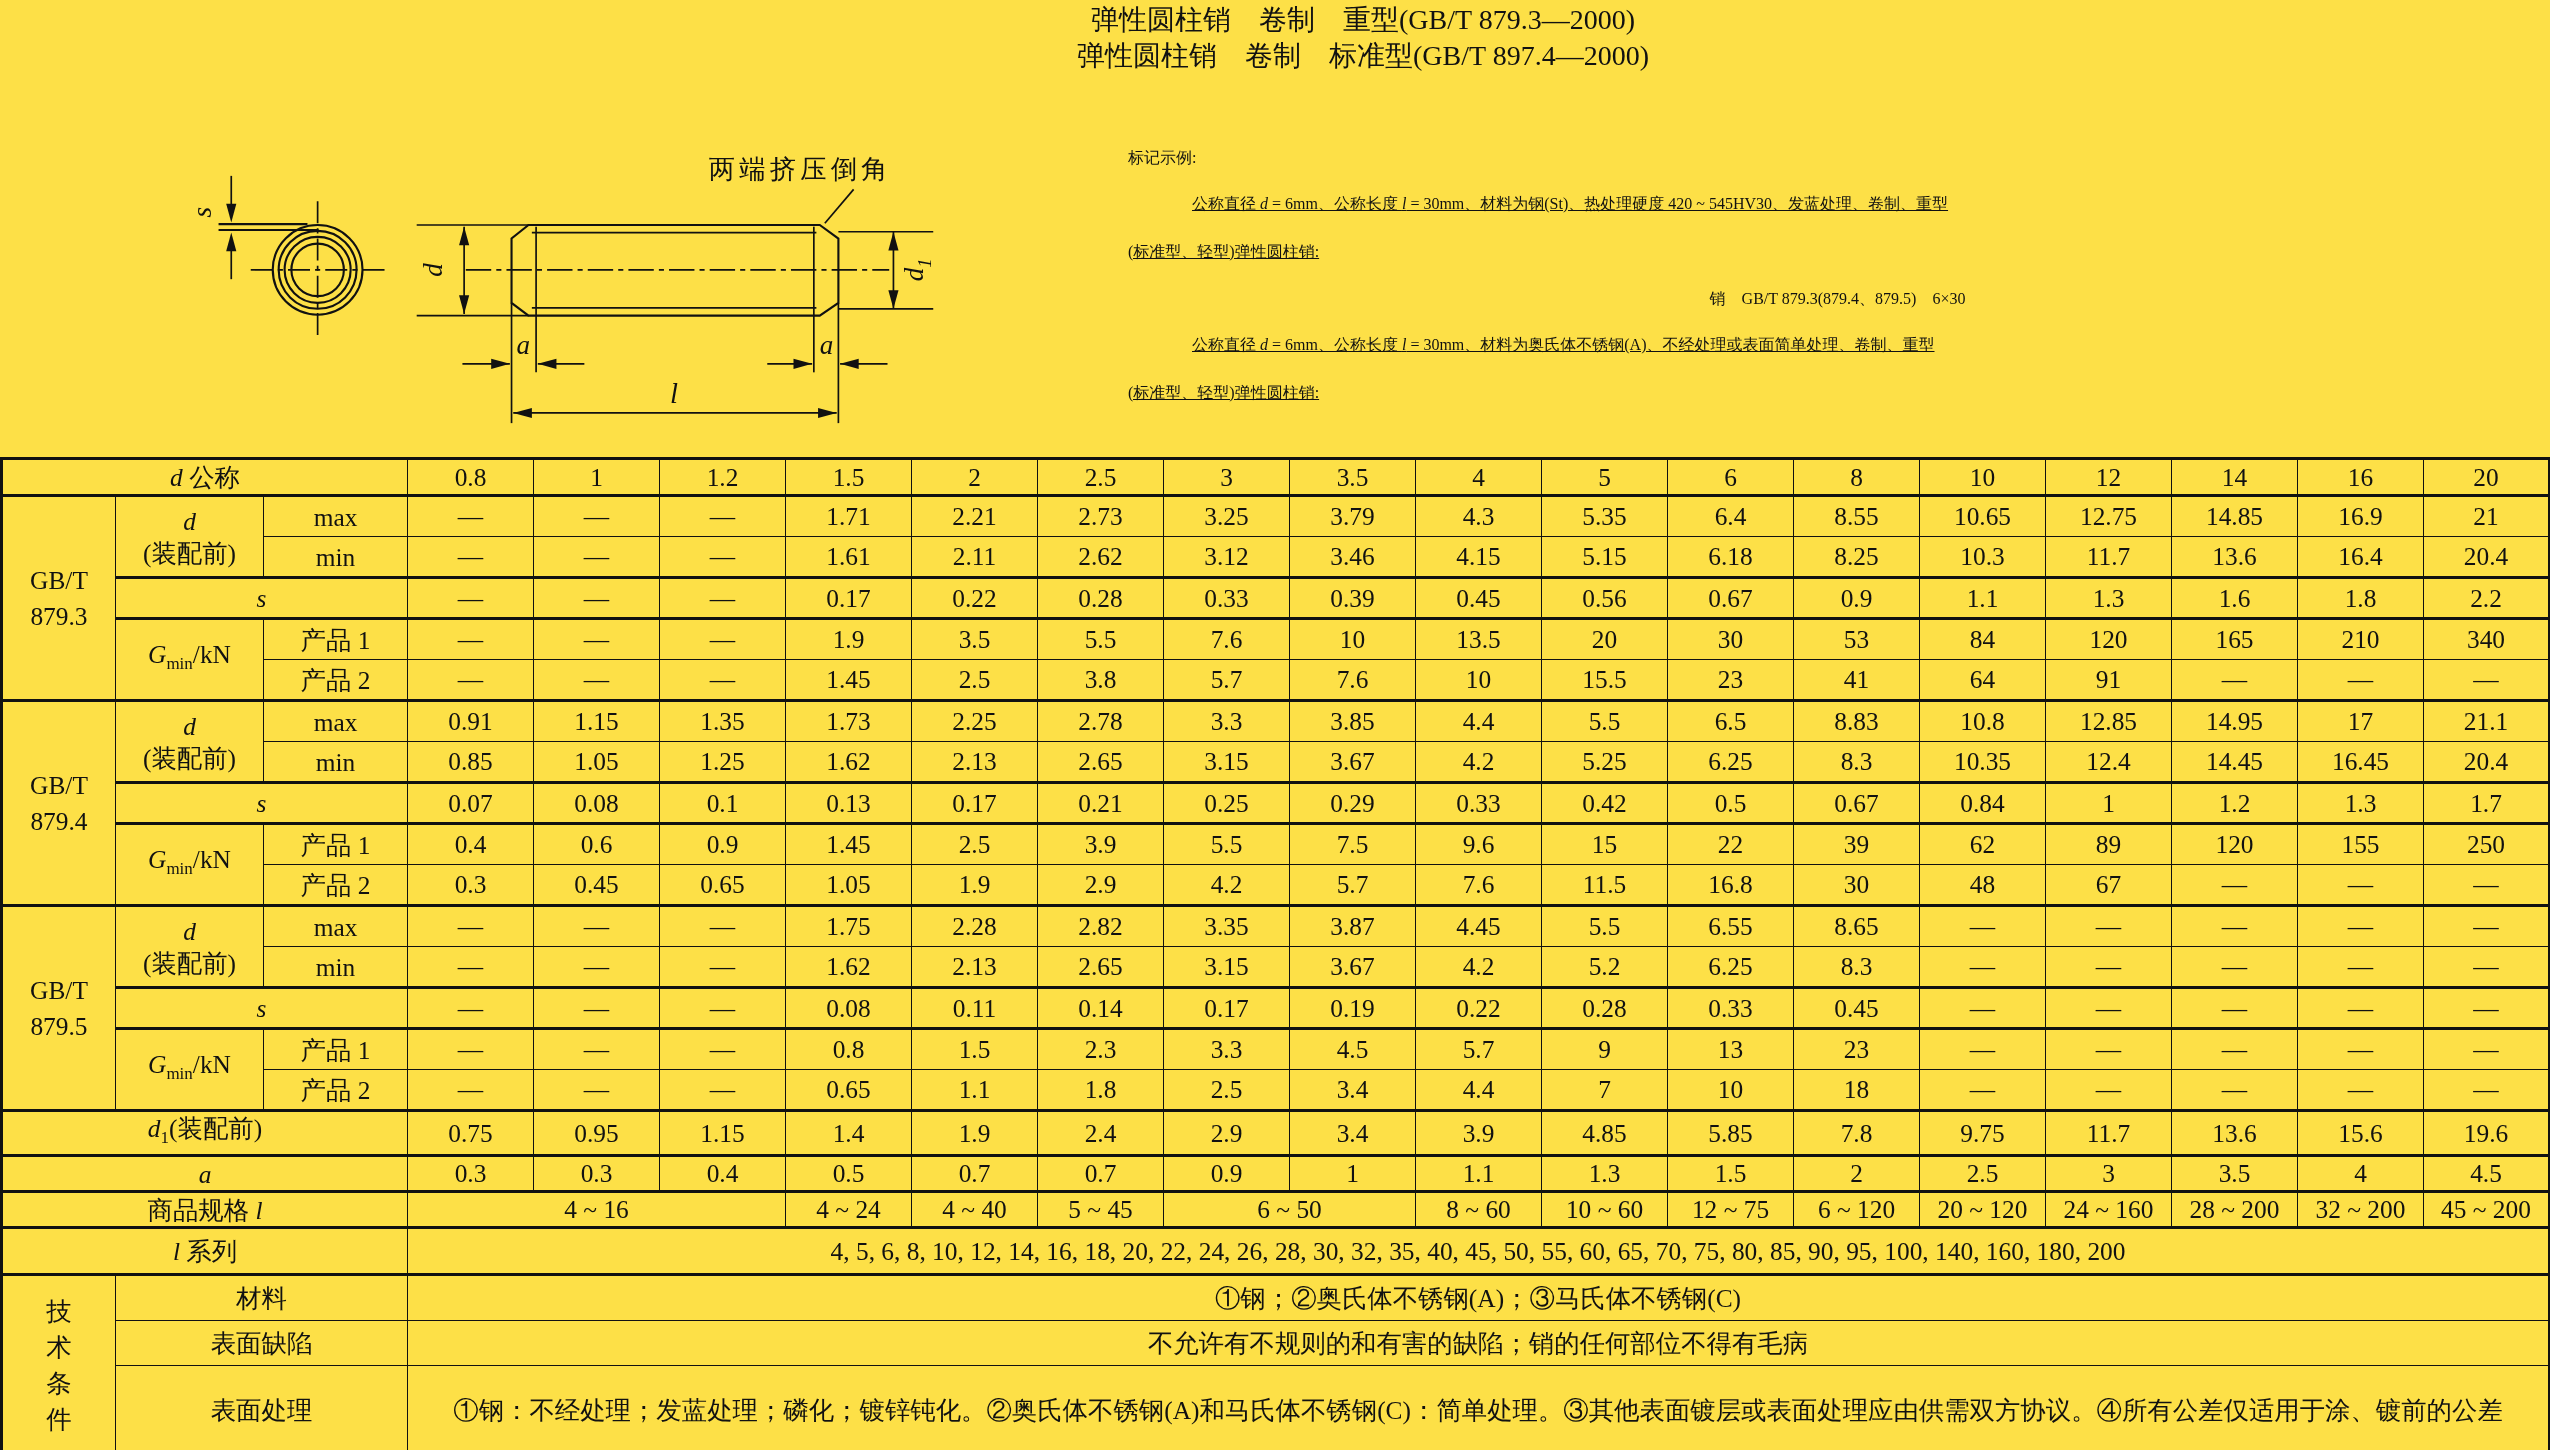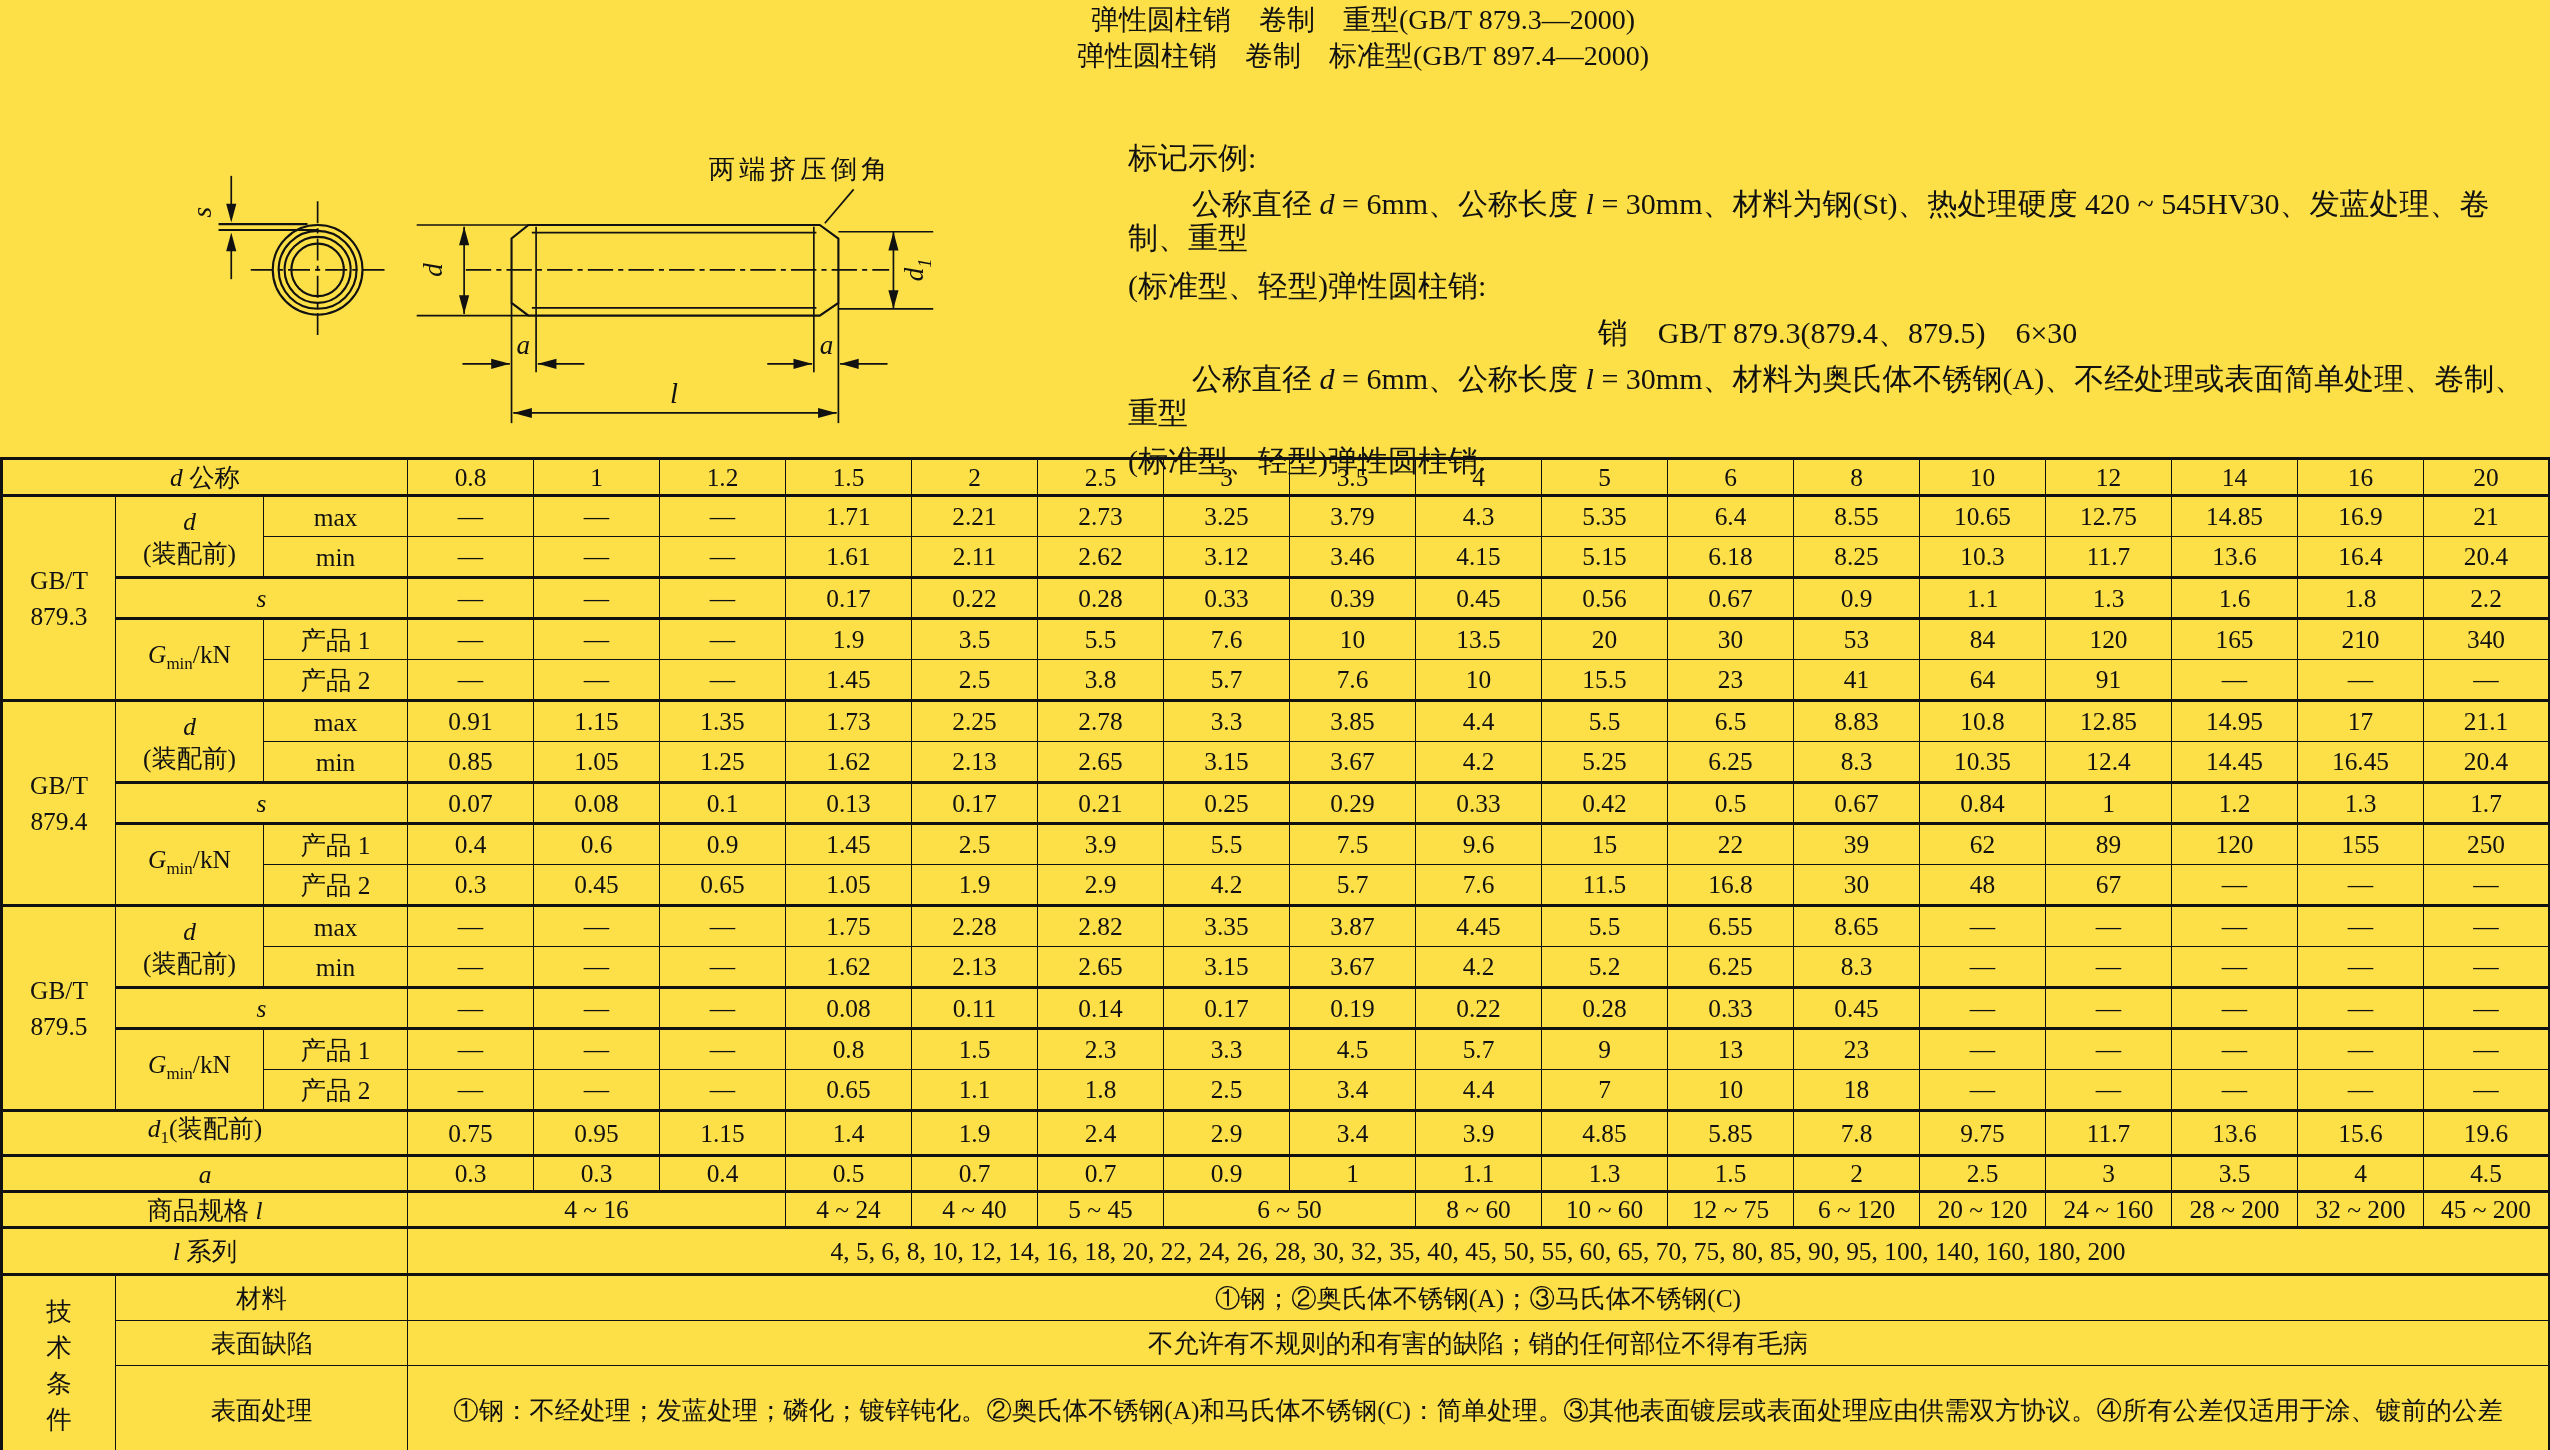--- a/index.html
+++ b/index.html
@@ -2,23 +2,23 @@
 <html style="font-size:13.5px"><head>
 <meta charset="utf-8">
 <style>
   html,body{margin:0;padding:0;background:#fff;}
   .page{position:relative;width:2550px;height:1450px;background:#fde047;color:#111;
         font-family:"Liberation Serif","DejaVu Serif",serif;overflow:hidden;padding-left:22px;}
   
   .titles{position:absolute;left:914px;top:1.7px;width:898px;text-align:center;
           font-size:28px;line-height:36px;}
   
-  .marking{position:absolute;left:1128px;top:141px;width:1419px;font-size:30px;line-height:34px;}
+  .marking{position:absolute;left:1128px;top:141px;width:1419px;font-size:16px;line-height:34px;}
   .mk-heading{margin:0 0 12px 0;}
-  .mk-line{margin:0 0 13.5px 0;}
+  .mk-line{margin:0 0 13.5px 0;text-decoration:underline;}
   .mk-line.indent{text-indent:64px;}
   .mk-code{margin:0 0 12px 0;text-align:center;}
   
   .drawing{position:absolute;left:127px;top:142px;}
   .drawing text{font-family:"Liberation Serif","DejaVu Serif",serif;}
   
   table.spec{position:absolute;left:0;top:457px;width:2550px;height:993px;
              border-collapse:collapse;table-layout:fixed;
              font-size:25.4px;border:3.4px solid #111;}
   table.spec td{border:1.7px solid #111;text-align:center;vertical-align:middle;

